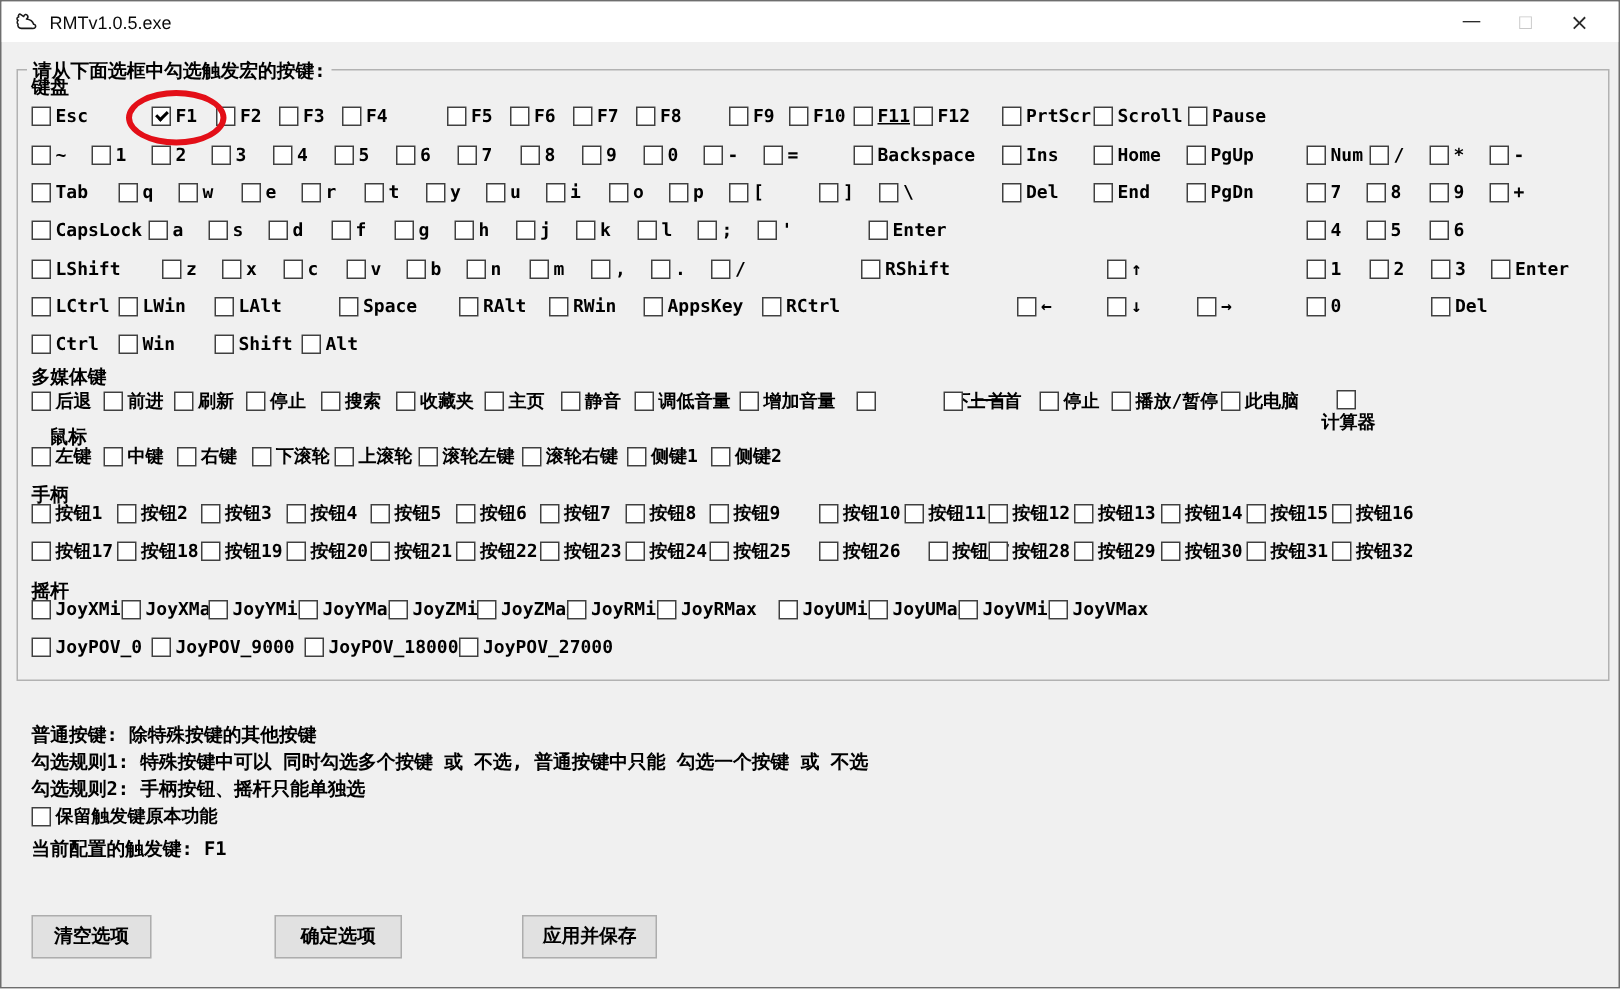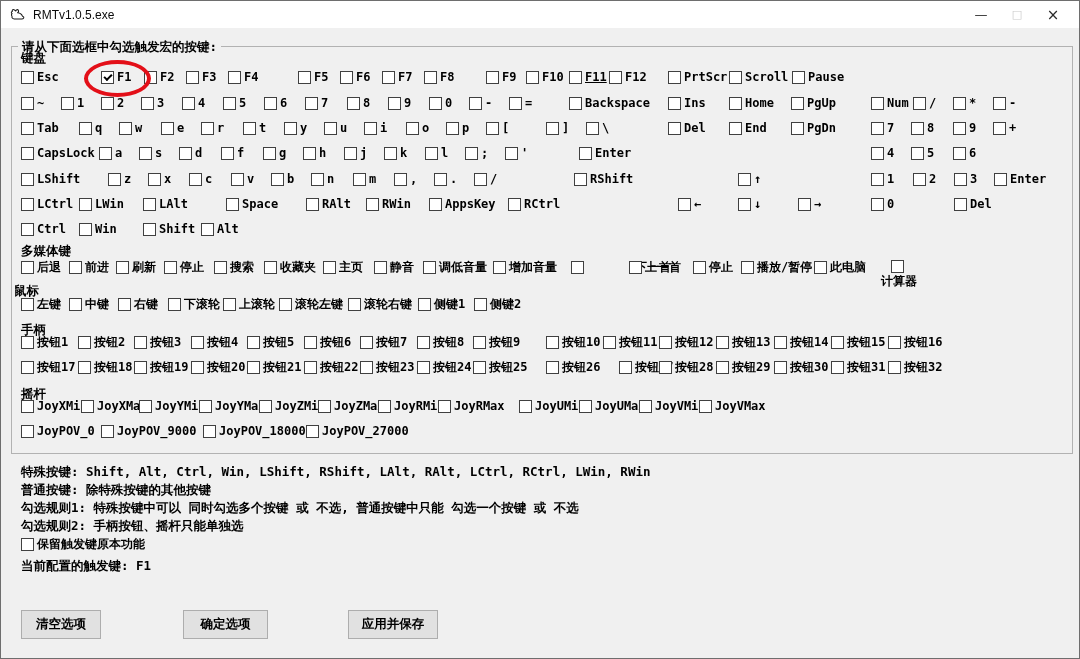--- a/index.html
+++ b/index.html
@@ -52,34 +52,33 @@
       <span class="ctrl max">□</span>
       <span class="ctrl close">×</span>
     </div>
   </div>
 
   <div class="groupbox"></div>
   <div class="groupbox-title">请从下面选框中勾选触发宏的按键:</div>
 
   <div class="annotation" id="annotation" style="border-color: rgb(227, 15, 24);"></div>
 
-  <div class="note" style="top:463px">特殊按键: Shift, Alt, Ctrl, Win, LShift, RShift, LAlt, RAlt, LCtrl, RCtrl, LWin, RWin</div>
   <div class="note" style="top:481px">普通按键: 除特殊按键的其他按键</div>
   <div class="note" style="top:499px">勾选规则1: 特殊按键中可以 同时勾选多个按键 或 不选, 普通按键中只能 勾选一个按键 或 不选</div>
   <div class="note" style="top:517px">勾选规则2: 手柄按钮、摇杆只能单独选</div>
 
   <div class="trigger">当前配置的触发键: F1</div>
 
   <button class="btn" style="left:20px;width:80px">清空选项</button>
   <button class="btn" style="left:182px;width:85px">确定选项</button>
   <button class="btn" style="left:347px;width:90px">应用并保存</button>
 
 <div class="section-label" style="left: 20px; top: 49px;">键盘</div>
     <div class="section-label" style="left: 20px; top: 242px;">多媒体键</div>
-    <div class="section-label" style="left: 13px; top: 282px;">鼠标</div>
+    <div class="section-label" style="left: 32px; top: 282px;">鼠标</div>
     <div class="section-label" style="left: 20px; top: 321px;">手柄</div>
     <div class="section-label" style="left: 20px; top: 385px;">摇杆</div>
     <label class="cbitem" style="left: 20px; top: 69px;">
       <span class="cbbox"></span>
       <span class="cbtxt">Esc</span>
     </label>
     <label class="cbitem checked" style="left: 100px; top: 69px;">
       <span class="cbbox"></span>
       <span class="cbtxt">F1</span>
     </label>

